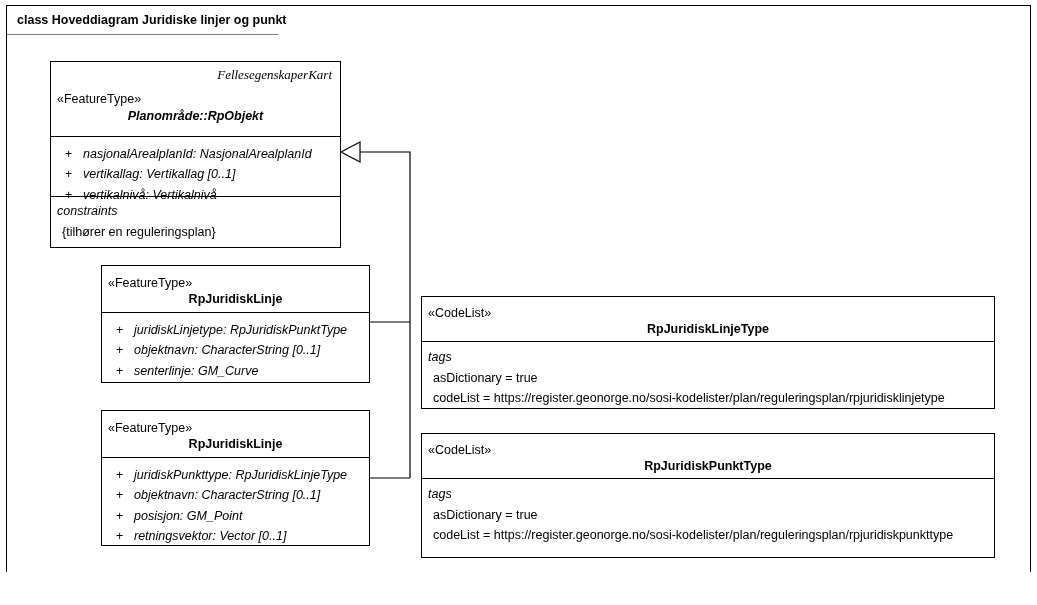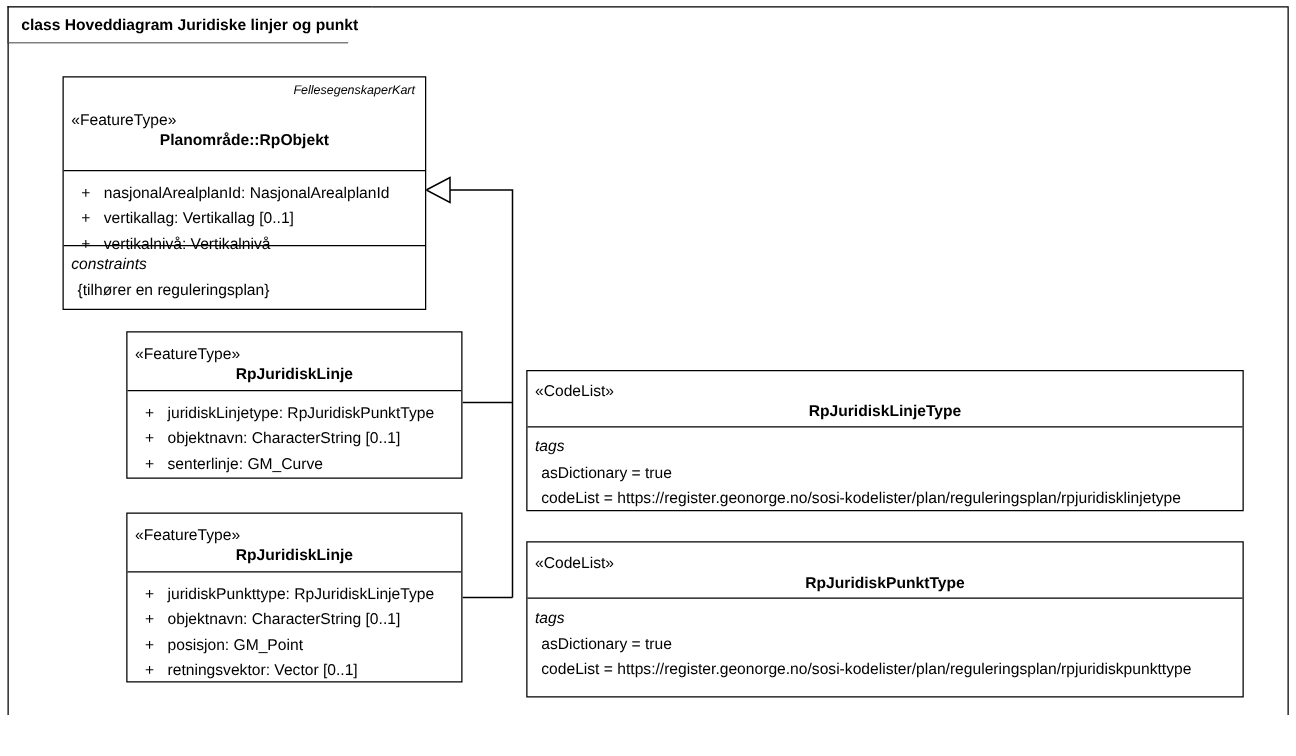--- a/index.html
+++ b/index.html
@@ -72,36 +72,38 @@
     box-sizing: border-box;
     position: relative;
   }
   .uml-section + .uml-section {
     border-top: 1px solid #000000;
   }
 
   .corner-label {
     text-align: right;
     font-style: italic;
-    font-size: 10px;
+    font-size: 13px;
     padding: 5px 8px 0 0;
     line-height: 1.25;
+    font-family: Liberation Serif, serif;
   }
   .stereotype {
     text-align: left;
     font-size: 12.5px;
     line-height: 1.3;
   }
   .classname {
     text-align: center;
     font-size: 12.5px;
     font-weight: bold;
     line-height: 1.35;
   }
   .classname.abstract {
+    font-style: italic;
   }
 
   .head-pad      { padding: 6px 6px 9px 6px; }
   .head-pad-tall { padding: 0 6px 9px 6px; }
 
   
   .attrs {
     padding: 7px 6px 10px 6px;
   }
   .attr-row {
@@ -112,20 +114,21 @@
   }
   .attr-vis {
     width: 26px;
     flex: 0 0 26px;
     text-align: left;
     padding-left: 8px;
     box-sizing: border-box;
   }
   .attr-text {
     flex: 1 1 auto;
+    font-style: italic;
   }
 
   
   .compart {
     padding: 6px 6px 10px 6px;
   }
   .compart-title {
     font-style: italic;
     font-size: 12.5px;
     line-height: 1.35;

